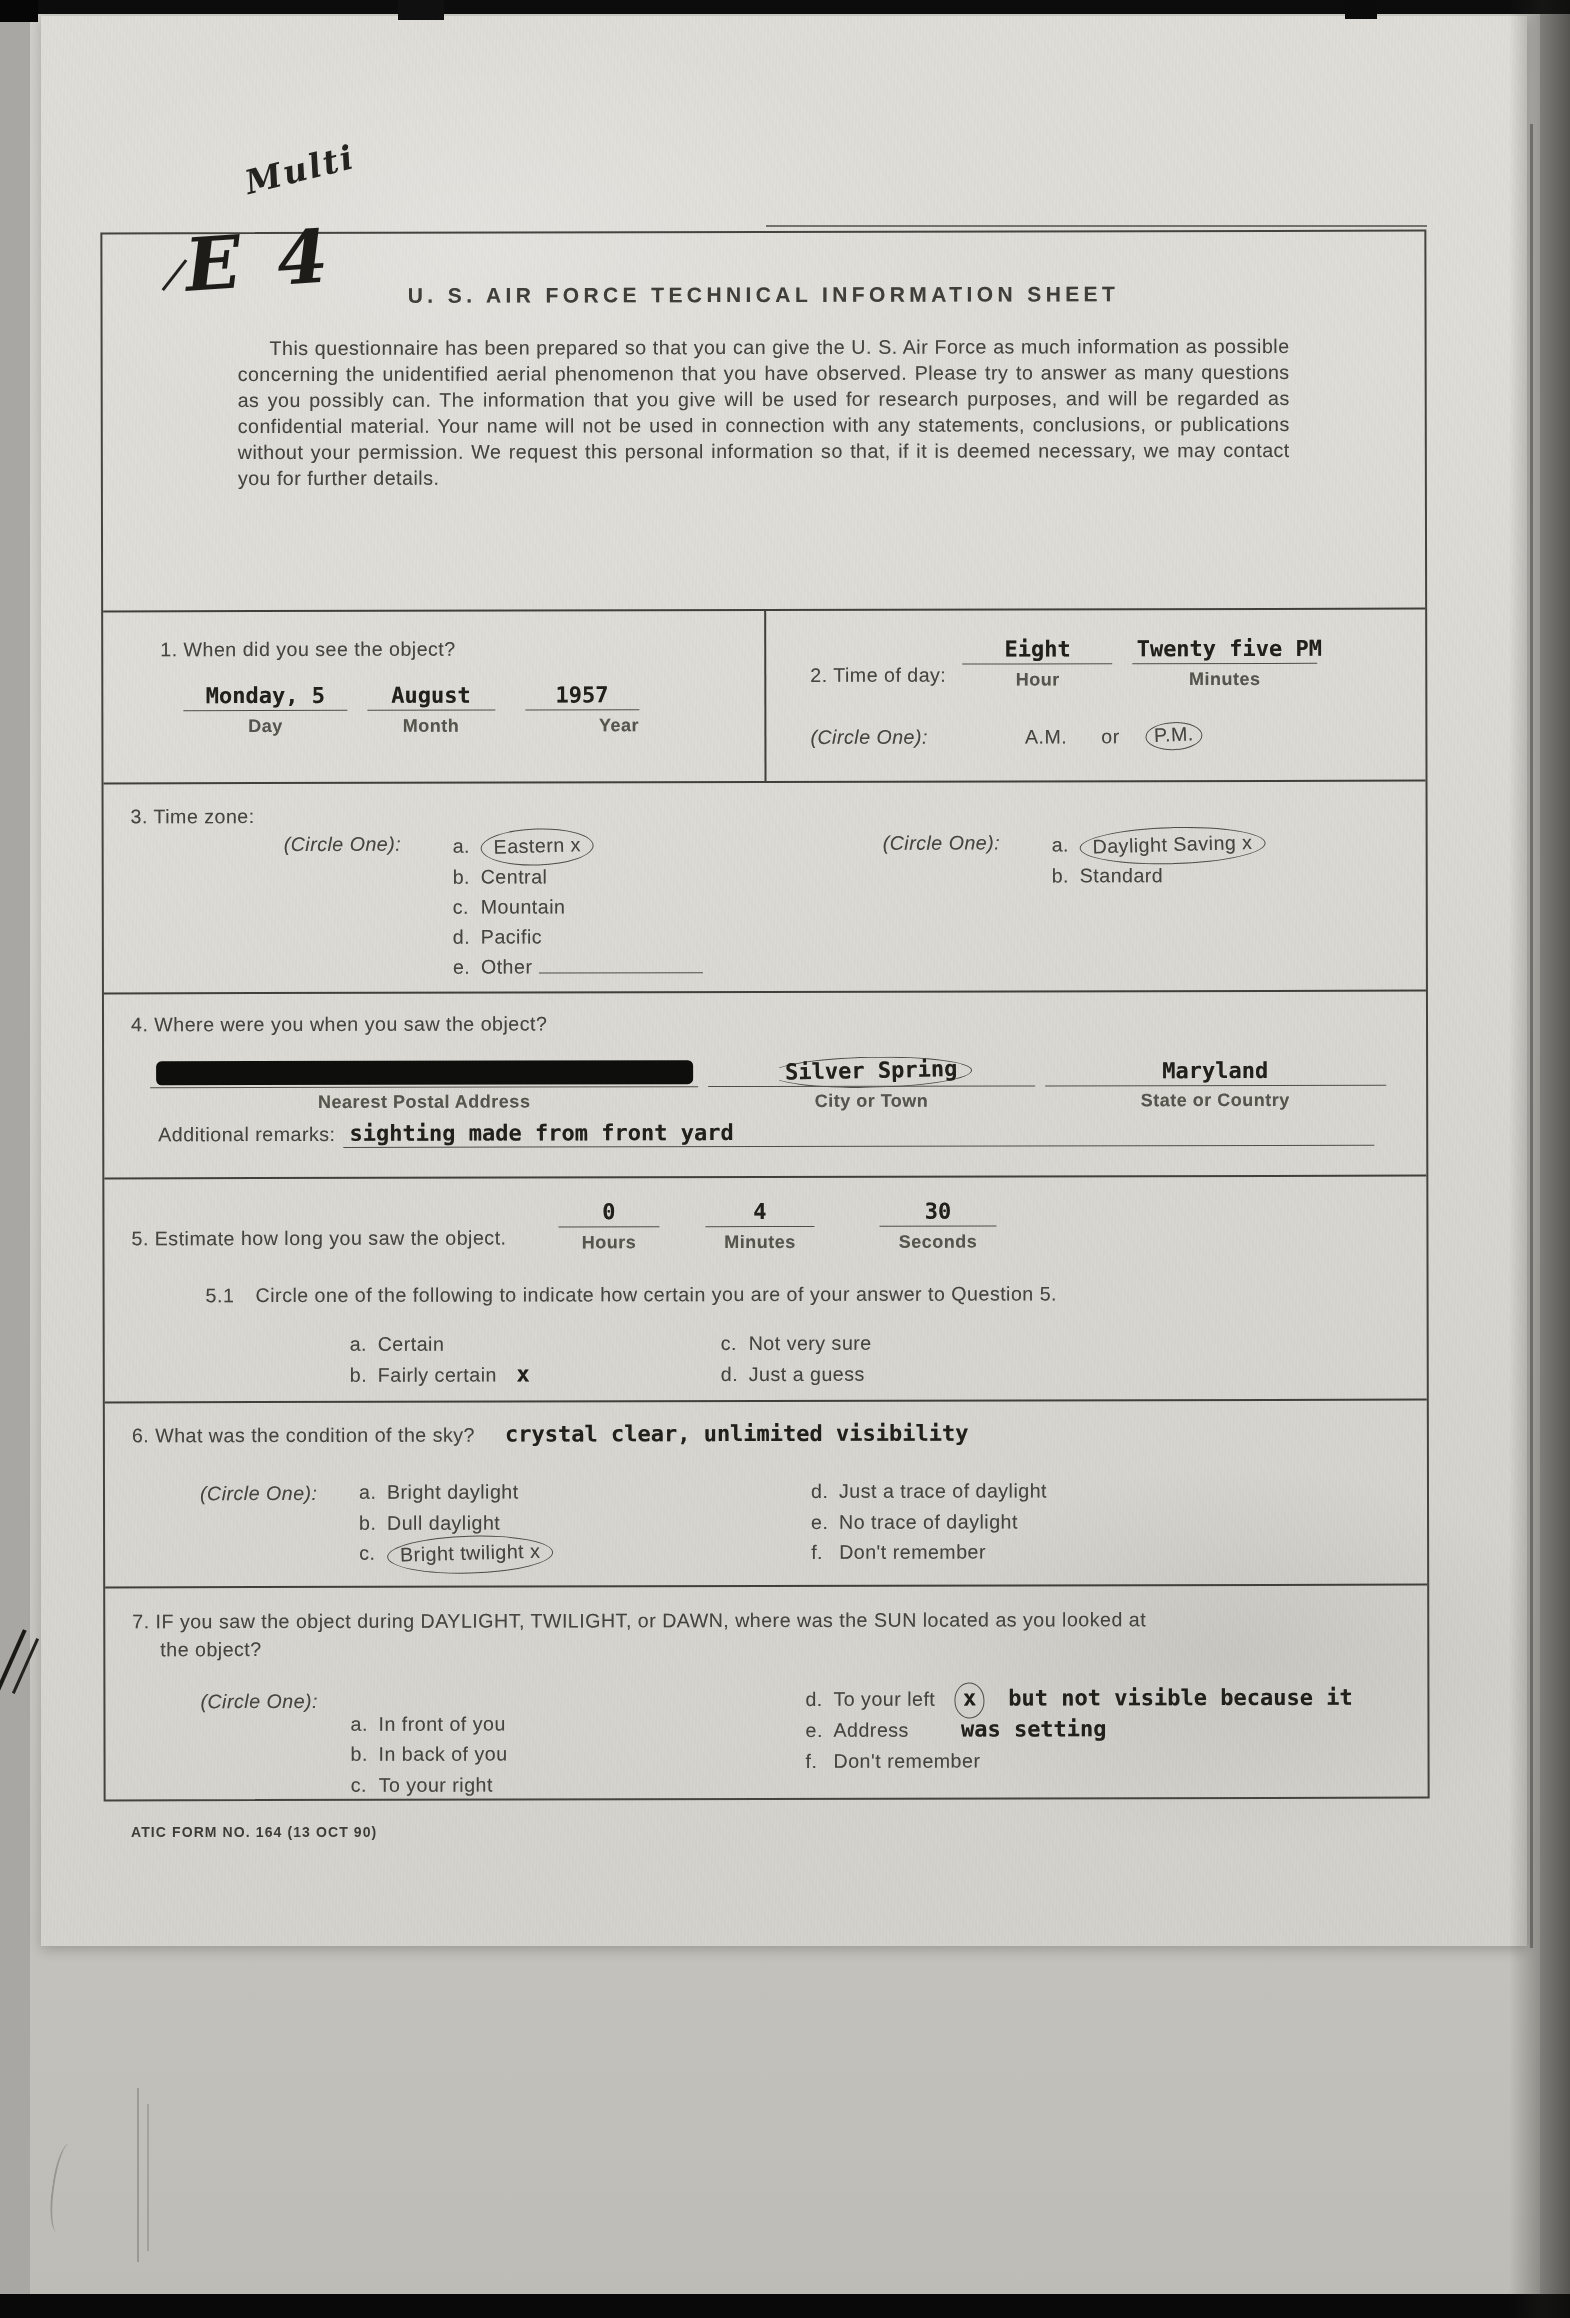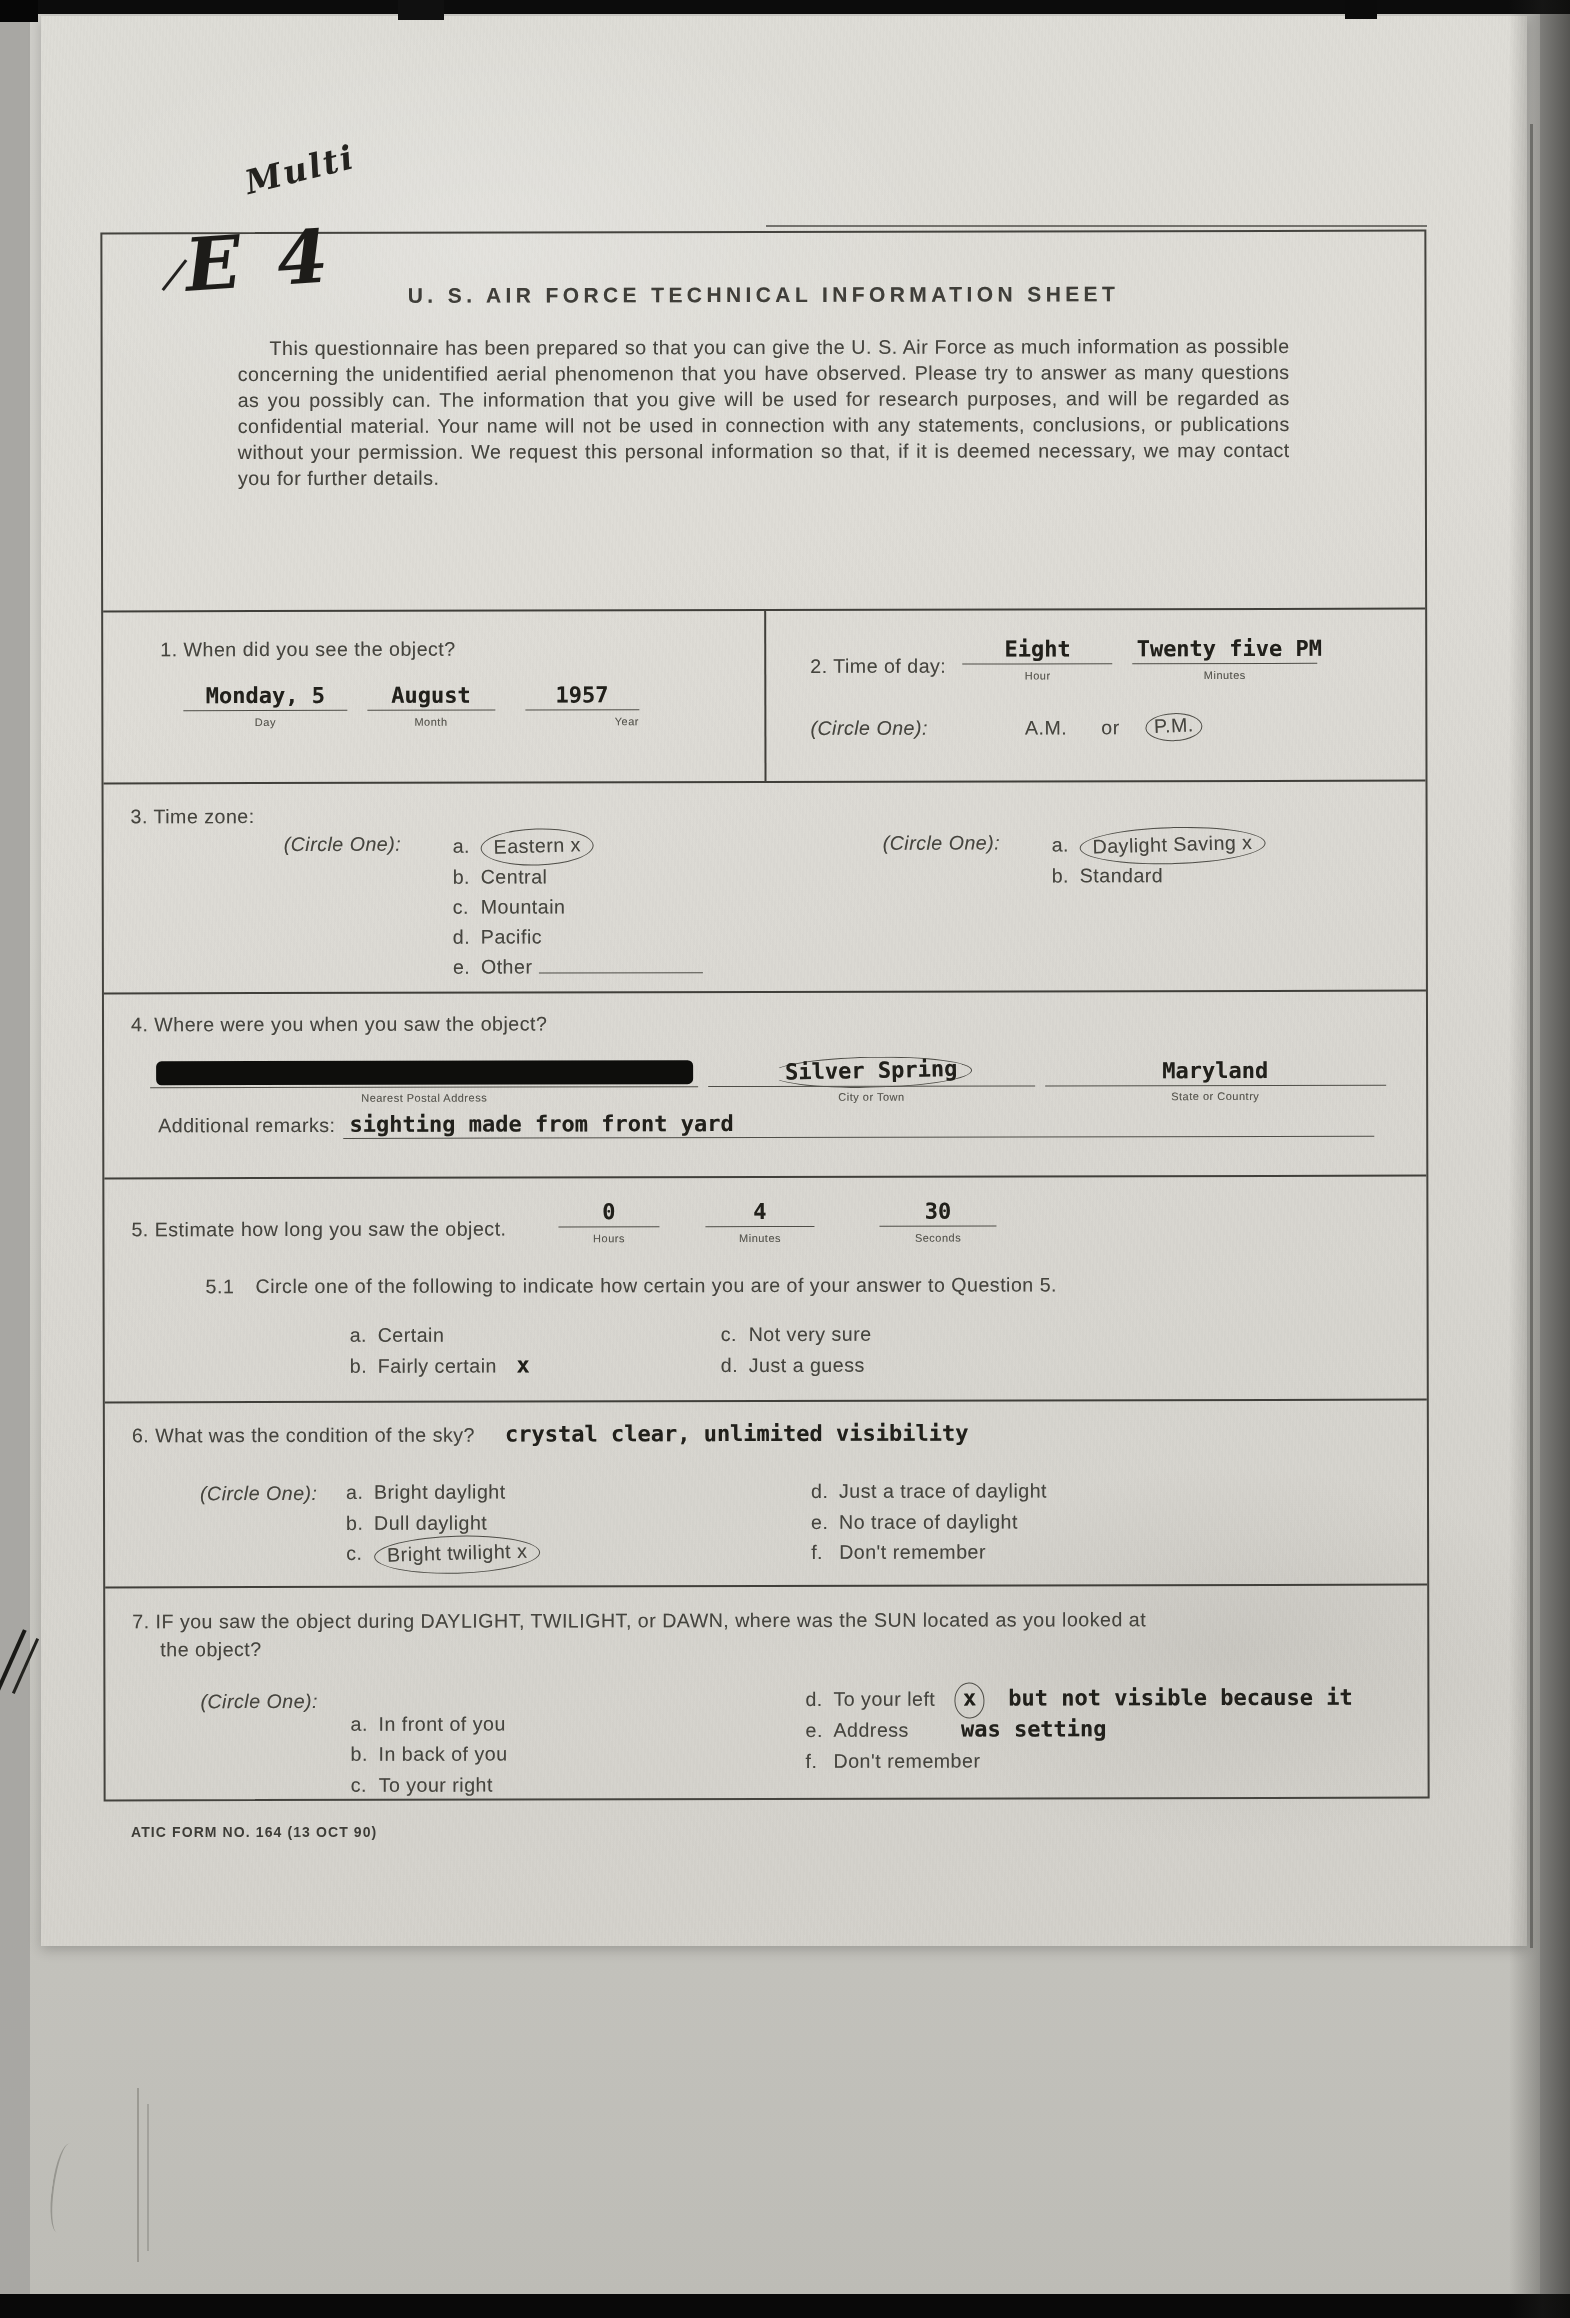--- a/index.html
+++ b/index.html
@@ -44,21 +44,21 @@
 
   
   .form { position:absolute; left:102px; top:231px; width:1326px; z-index:3;
     border:2.2px solid #44433e; transform:rotate(-0.12deg);
     font-size:19.6px; letter-spacing:0.5px; color:#45443e;
     text-shadow:0 0 0.5px rgba(70,68,62,.30); }
   .sec { position:relative; }
   .sec + .sec { border-top:2.2px solid #403f3a; }
   .typed { font-family:"DejaVu Sans Mono", monospace; font-weight:bold; font-size:22px;
     letter-spacing:0; color:#21201b; text-shadow:0 0 0.5px rgba(20,20,16,.30); }
-  .sublabel { font-size:11px; letter-spacing:0.5px; color:#55544d; }
+  .sublabel { font-size:18px; letter-spacing:0.5px; color:#55544d;font-weight:bold; }
   .circleone { font-style:italic; white-space:nowrap; }
   .circled { display:inline-block; border:1.6px solid #4e4d47; border-radius:50%;
     padding:1.1px 12px 4.4px; margin:-4.4px 0; transform:rotate(-1.5deg); }
   .circled-sm { display:inline-block; border:1.6px solid #4e4d47; border-radius:50%;
     padding:0 7.6px 3.3px; margin:-3.3px 0; transform:rotate(-2deg); }
   .arc { display:inline-block; border:1.6px solid #4e4d47; border-left-color:transparent;
     border-radius:50%; padding:0 14px 4.4px; margin:-4.4px 0; transform:rotate(-1deg); }
   .pfx { display:inline-block; width:28px; }
   .blank { display:inline-block; width:164px; border-bottom:1.6px solid #4e4d47; height:1.0em;
     vertical-align:baseline; margin-left:6.5px; }
@@ -106,21 +106,21 @@
   .q5-row1 .lbl { padding-bottom:3.3px; white-space:nowrap; }
   .q5-row2 { margin-top:30.5px; margin-left:74px; }
   .q5-row3 { display:flex; margin-top:22px; margin-left:218px; line-height:30.5px; }
   .q5-colA { width:371px; }
 
   
   .s-q6 { height:185px; padding:18.5px 0 0 27px; }
   .q6-row1 { display:flex; align-items:baseline; }
   .q6-row2 { position:relative; margin-top:30.5px; height:104px; line-height:30.5px; }
   .q6-co    { position:absolute; left:68px; top:1.1px; }
-  .q6-left  { position:absolute; left:214px; top:0; white-space:nowrap; }
+  .q6-left  { position:absolute; left:227px; top:0; white-space:nowrap; }
   .q6-right { position:absolute; left:679px; top:0; white-space:nowrap; }
 
   
   .s-q7 { height:213px; padding:18.5px 0 0 27px; }
   .q7-l2 { padding-left:28px; }
   .q7-label { line-height:28px; }
   .q7-row { position:relative; margin-top:22px; height:104px; line-height:30.5px; }
   .q7-co    { position:absolute; left:68px; top:1.1px; }
   .q7-left  { position:absolute; left:218px; top:0; white-space:nowrap;margin-top:24px; }
   .q7-right { position:absolute; left:673px; top:0; white-space:nowrap; }

